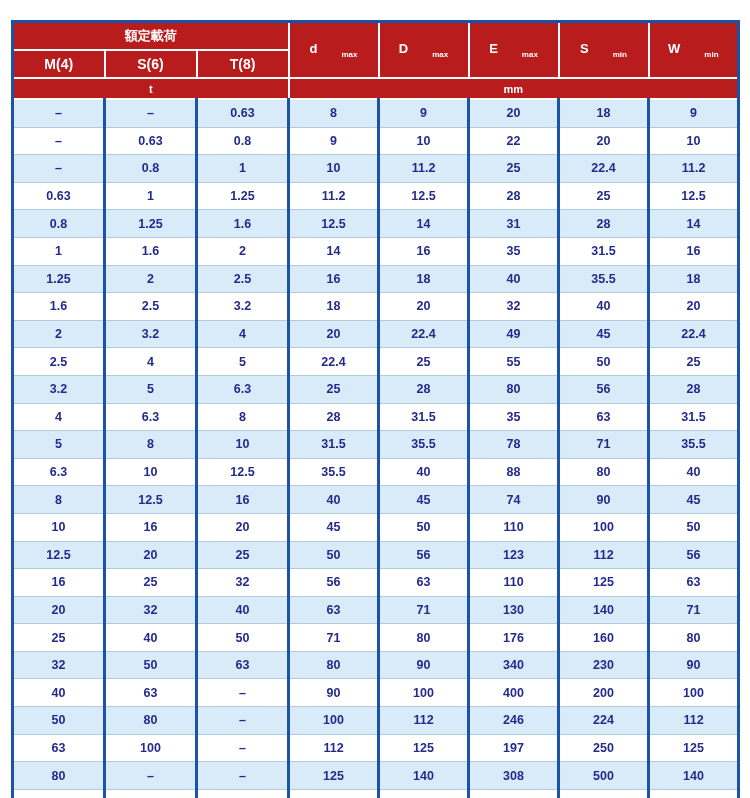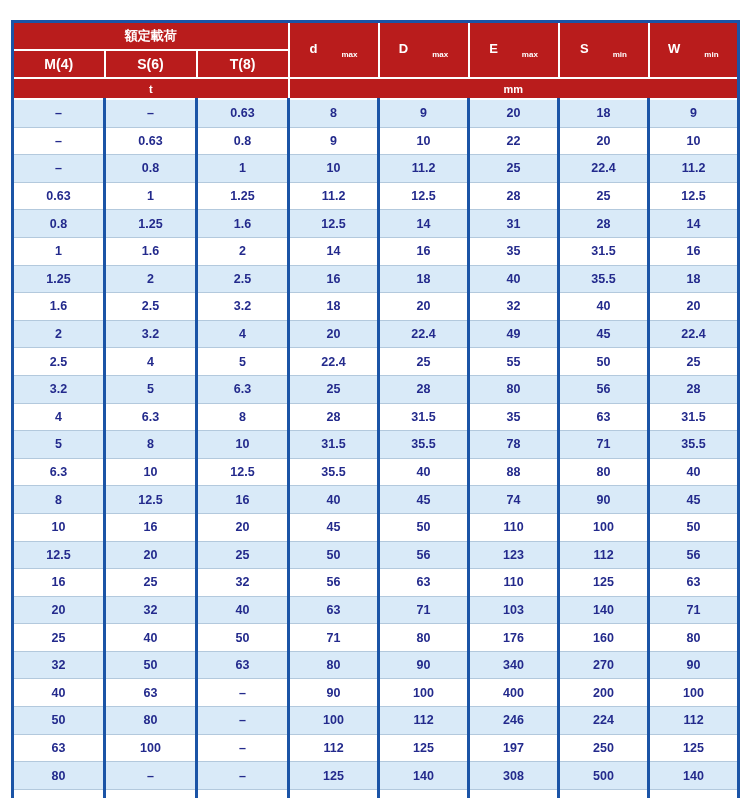--- a/index.html
+++ b/index.html
@@ -282,42 +282,42 @@
           <td>110</td>
           <td>125</td>
           <td>63</td>
         </tr>
         <tr>
           <td>20</td>
           <td>32</td>
           <td>40</td>
           <td>63</td>
           <td>71</td>
-          <td>103</td>
+          <td>130</td>
           <td>140</td>
           <td>71</td>
         </tr>
         <tr>
           <td>25</td>
           <td>40</td>
           <td>50</td>
           <td>71</td>
           <td>80</td>
           <td>176</td>
           <td>160</td>
           <td>80</td>
         </tr>
         <tr>
           <td>32</td>
           <td>50</td>
           <td>63</td>
           <td>80</td>
           <td>90</td>
           <td>340</td>
-          <td>270</td>
+          <td>230</td>
           <td>90</td>
         </tr>
         <tr>
           <td>40</td>
           <td>63</td>
           <td>–</td>
           <td>90</td>
           <td>100</td>
           <td>400</td>
           <td>200</td>

